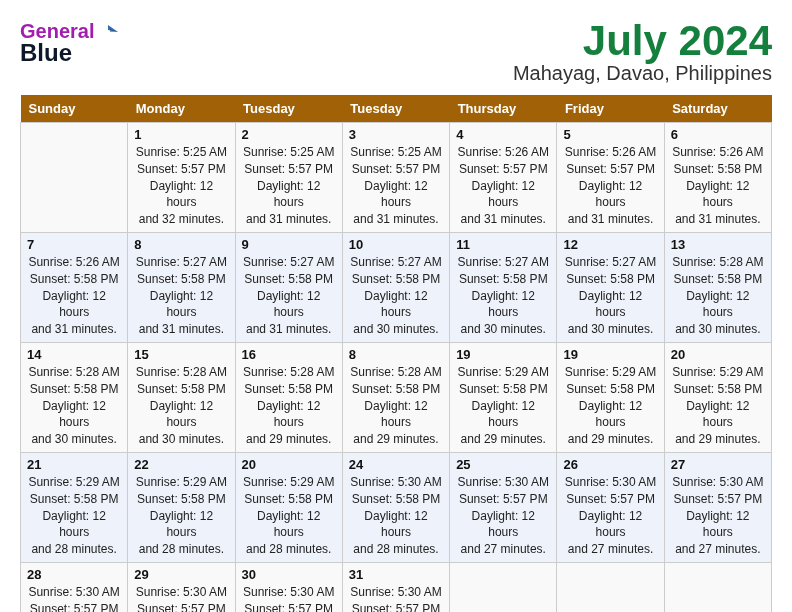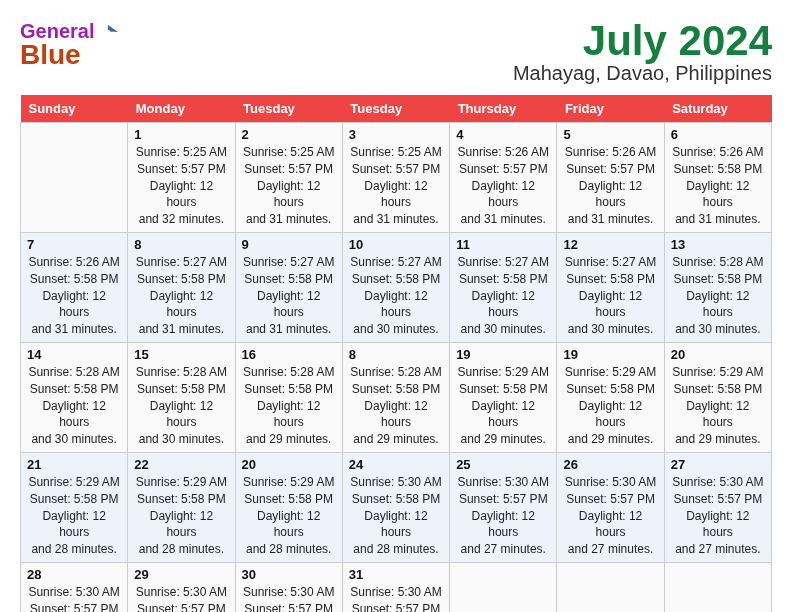--- a/index.html
+++ b/index.html
@@ -33,21 +33,21 @@
     .subtitle {
       font-size: 20px;
       color: #333;
     }
     table {
       width: 100%;
       border-collapse: collapse;
       font-size: 11px;
     }
     thead tr th {
-      background-color: #ef4444;
+      background-color: #a16207;
       color: #fff;
       text-align: left;
       padding: 6px 8px;
       font-size: 13px;
       font-weight: bold;
     }
     tbody tr td {
       border: 1px solid #ccc;
       vertical-align: top;
       padding: 4px 6px;
@@ -82,21 +82,21 @@
 <div class="header-section">
   <div class="logo">
     <div style="display:flex;flex-direction:column;align-items:flex-start;">
       <div style="display:flex;align-items:center;gap:2px;">
         <span style="font-size:20px;font-weight:bold;color:#a21caf;">General</span>
         <svg width="22" height="22" viewBox="0 0 22 22">
           <polygon points="12,4 22,11 12,9" fill="#2e6db4"></polygon>
           <polygon points="14,8 22,11 14,11" fill="#1a3a5c" opacity="0.5"></polygon>
         </svg>
       </div>
-      <span style="font-size:28px;font-weight:bold;color:#c2410c;margin-top:-4px;">Blue</span>
+      <span style="font-size:24px;font-weight:bold;color:#0f172a;margin-top:-4px;">Blue</span>
     </div>
   </div>
   <div class="title-section">
     <div class="month-title">July 2024</div>
     <div class="subtitle">Mahayag, Davao, Philippines</div>
   </div>
 </div>
 
 <table>
   <thead>

